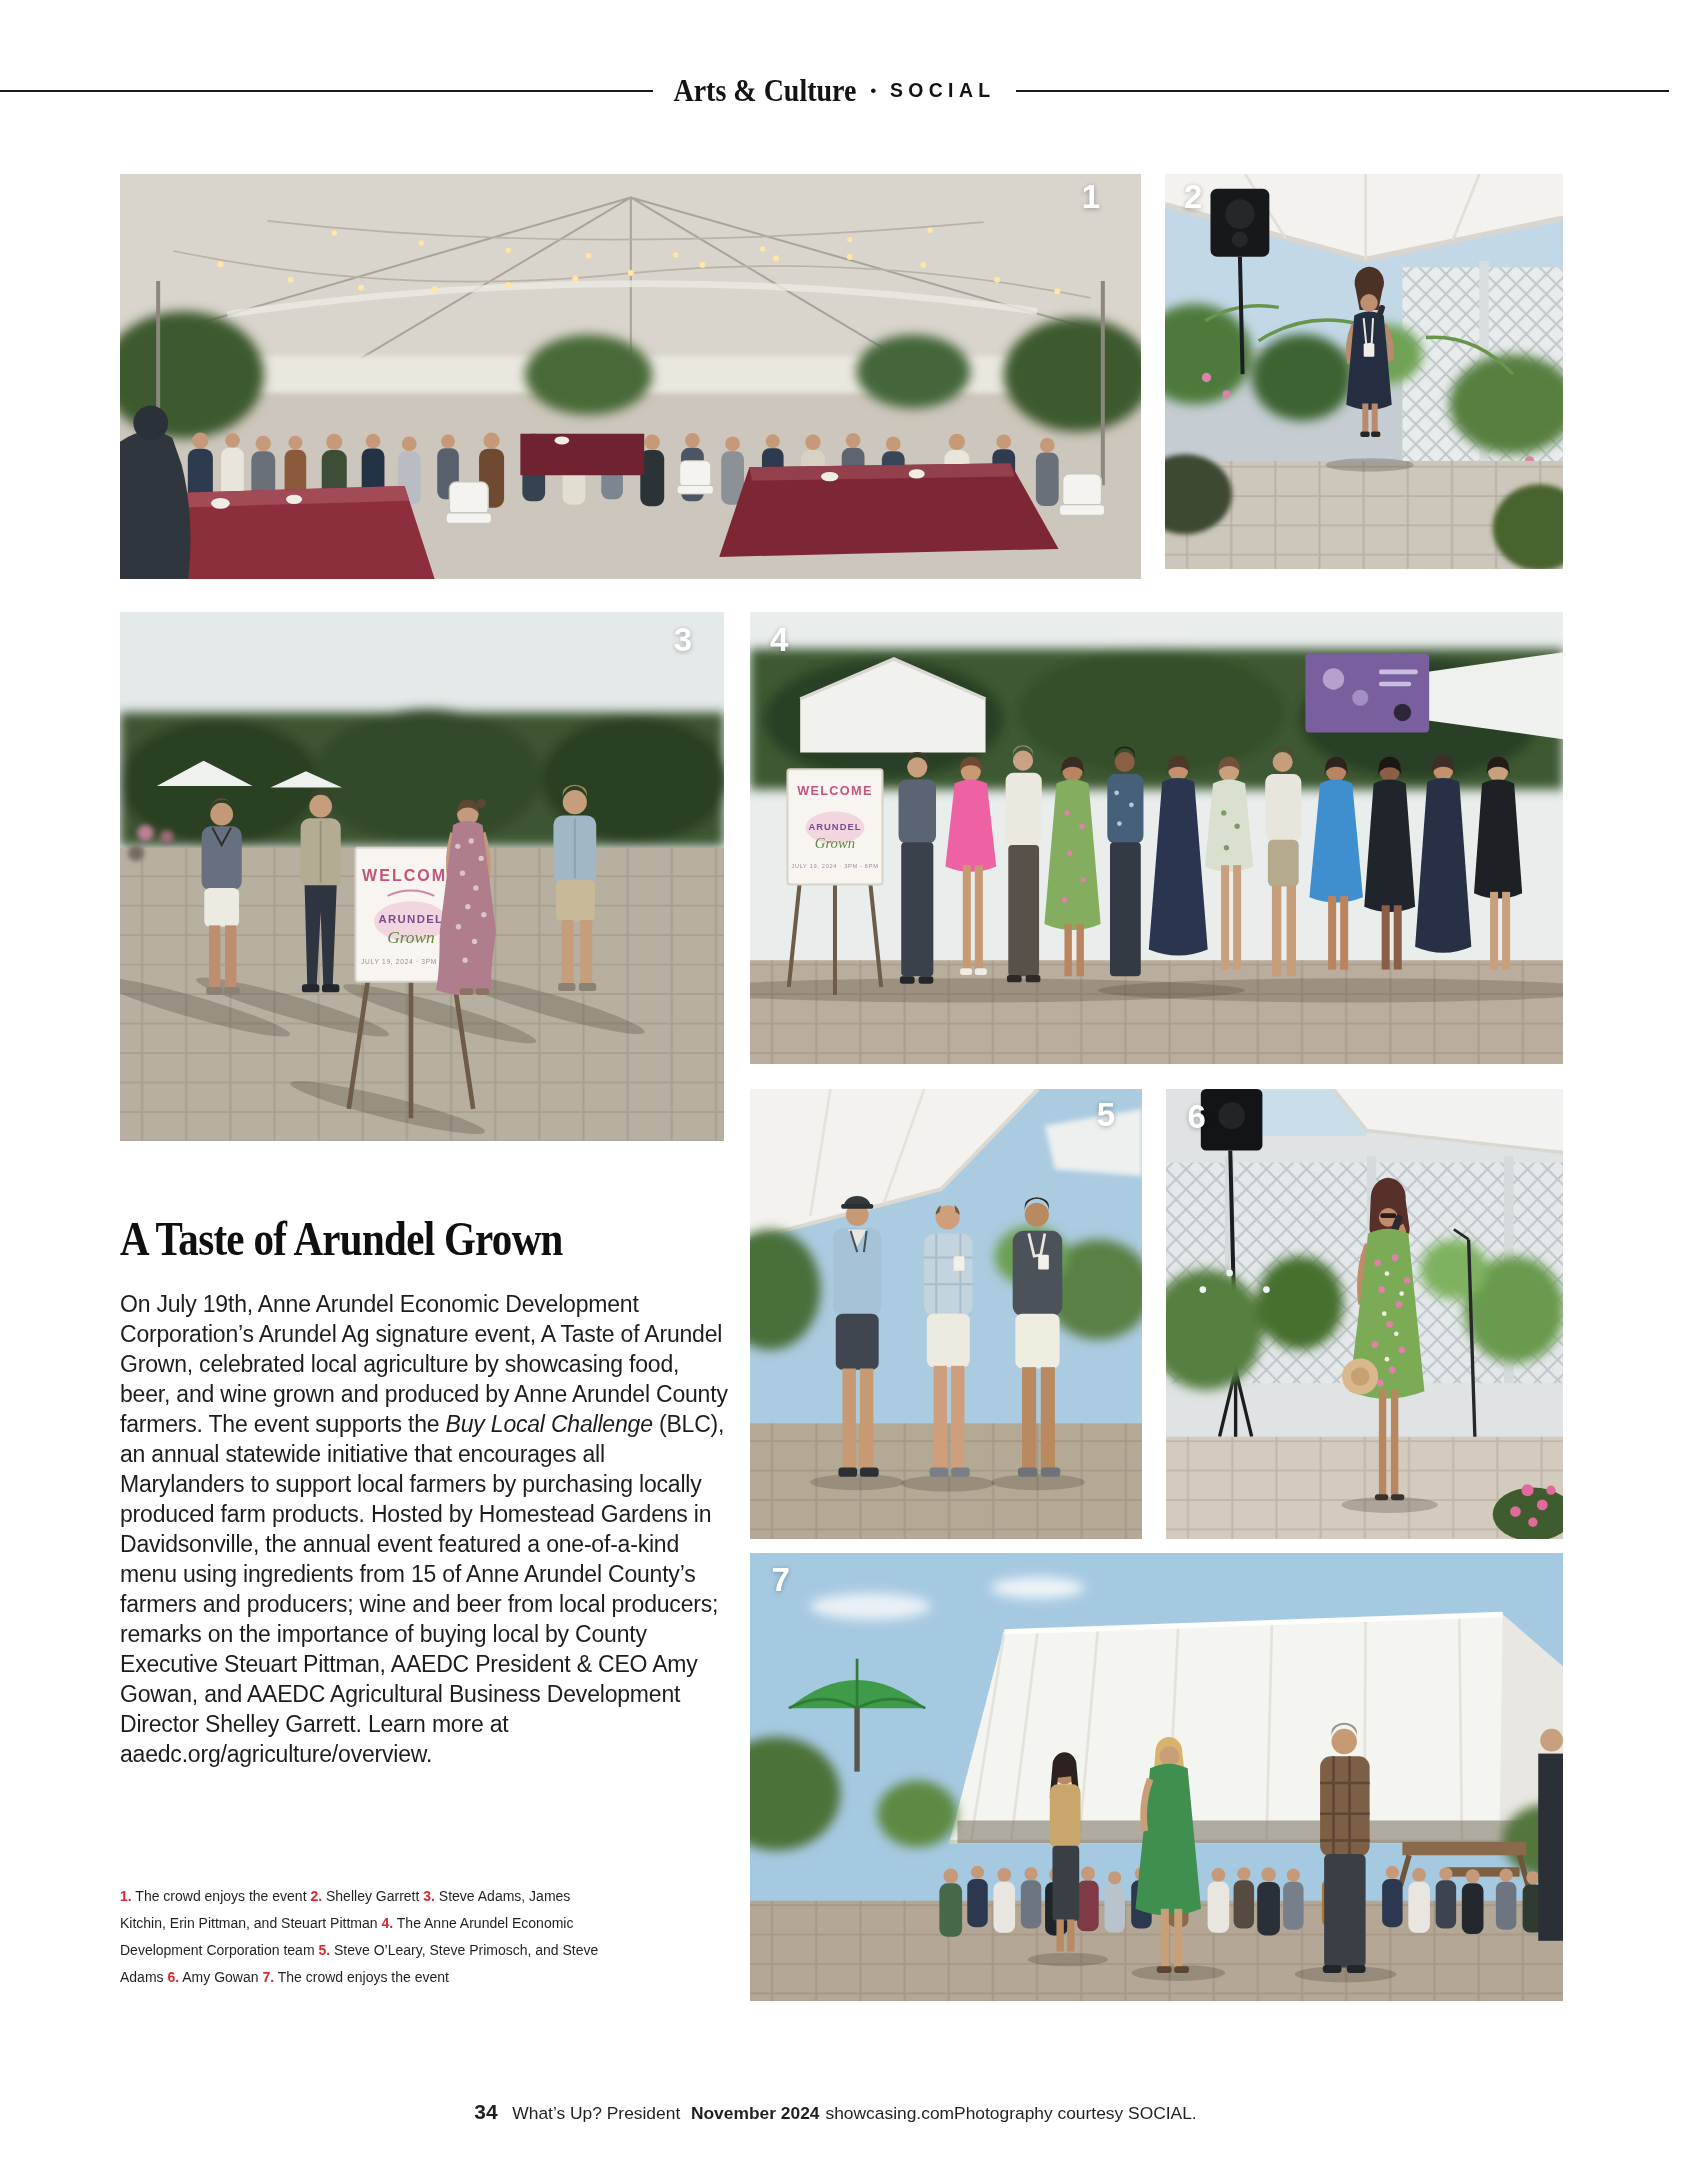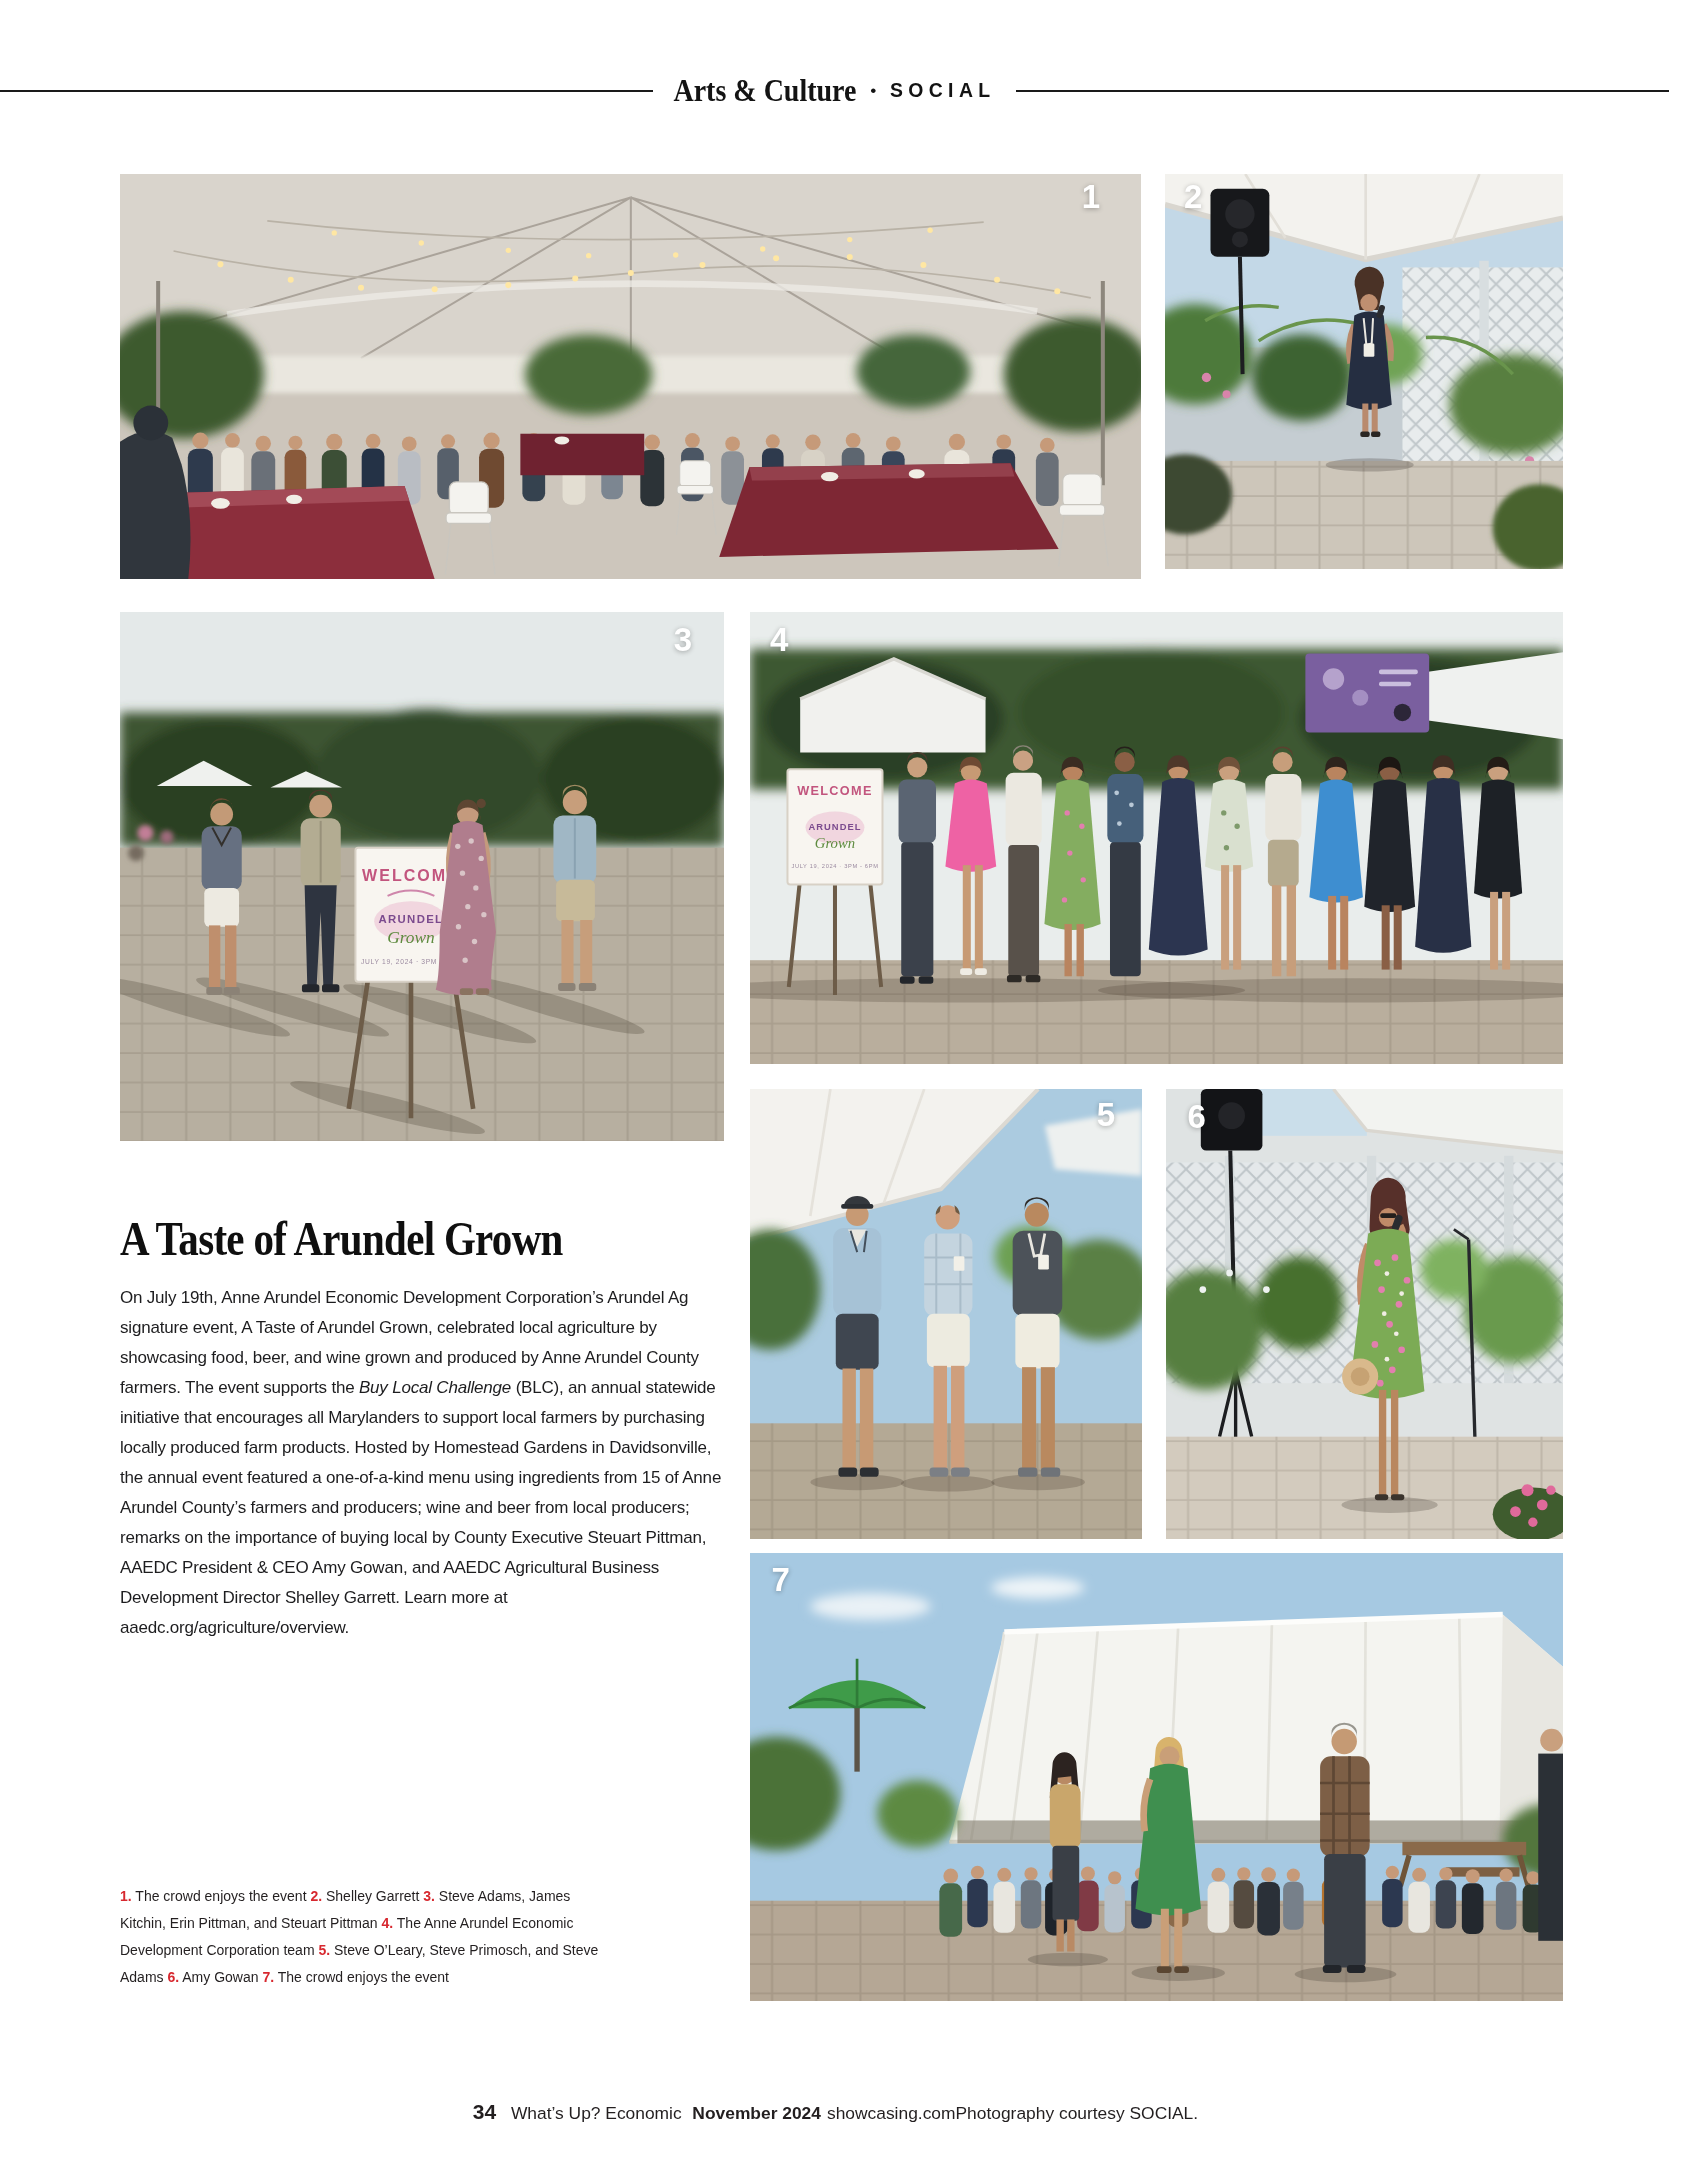--- a/index.html
+++ b/index.html
@@ -15,21 +15,21 @@
   .header-sans{font-size:19.4px;font-weight:700;letter-spacing:5.4px;color:#131313;vertical-align:2.7px;}
   
   .photo{position:absolute;overflow:hidden;background:#d8d5cf;}
   .photo svg{display:block;width:100%;height:100%;}
   .photo-number{position:absolute;color:#ffffff;font-weight:700;font-size:33px;
                 text-shadow:0 1.3px 5.4px rgba(0,0,0,.30);z-index:3;}
   
   .title{position:absolute;left:120px;top:1183px;font-family:"Liberation Serif",serif;
          font-weight:700;font-size:41px;letter-spacing:-0.7px;color:#0f0f0f;
          transform:scaleY(1.18);transform-origin:left top;white-space:nowrap;}
-  .body-text{position:absolute;left:120px;top:1266px;width:608px;font-size:17px;line-height:30px;
+  .body-text{position:absolute;left:120px;top:1266px;width:608px;font-size:23px;line-height:30px;
              letter-spacing:-0.2px;color:#1d1d1f;}
   .body-text .it{font-style:italic;}
   .captions{position:absolute;left:120px;top:1869px;width:497px;font-size:14px;line-height:27px;color:#231f20;}
   .cap-num{font-weight:700;color:#d7282f;}
   
   .footer{position:absolute;left:120px;right:118px;top:2100px;display:flex;
           justify-content:center;align-items:baseline;font-size:17.4px;color:#231f20;}
   .footer .pg{font-weight:700;font-size:21px;margin-right:14.7px;}
   .footer .mag{margin-right:10.7px;}
   .footer .issue{font-weight:700;margin-right:6px;}
@@ -672,21 +672,21 @@
   </div>
 
   <h1 class="title">A Taste of Arundel Grown</h1>
   <p class="body-text"><span>On July 19th, Anne Arundel Economic Development Corporation’s Arundel Ag signature event, A Taste of Arundel Grown, celebrated local agriculture by showcasing food, beer, and wine grown and produced by Anne Arundel County farmers. The event supports the </span><span class="it">Buy Local Challenge</span><span> (BLC), an annual statewide initiative that encourages all Marylanders to support local farmers by purchasing locally produced farm products. Hosted by Homestead Gardens in Davidsonville, the annual event featured a one-of-a-kind menu using ingredients from 15 of Anne Arundel County’s farmers and producers; wine and beer from local producers; remarks on the importance of buying local by County Executive Steuart Pittman, AAEDC President &amp; CEO Amy Gowan, and AAEDC Agricultural Business Development Director Shelley Garrett. Learn more at aaedc.org/agriculture/overview.</span></p>
 
   <p class="captions"><span class="cap-num">1.</span><span> The crowd enjoys the event </span><span class="cap-num">2.</span><span> Shelley Garrett </span><span class="cap-num">3.</span><span> Steve Adams, James Kitchin, Erin Pittman, and Steuart Pittman </span><span class="cap-num">4.</span><span> The Anne Arundel Economic Development Corporation team </span><span class="cap-num">5.</span><span> Steve O’Leary, Steve Primosch, and Steve Adams </span><span class="cap-num">6.</span><span> Amy Gowan </span><span class="cap-num">7.</span><span> The crowd enjoys the event</span></p>
 
   <div class="footer">
     <div class="fleft">
       <span class="pg">34</span>
-      <span class="mag">What’s Up? Economic</span>
+      <span class="mag">What’s Up? President</span>
       <span class="issue">November 2024</span>
       <span>showcasing.com</span>
     </div>
     <div>
       <span>Photography courtesy SOCIAL.</span>
     </div>
   </div>
 
 </div>
 

